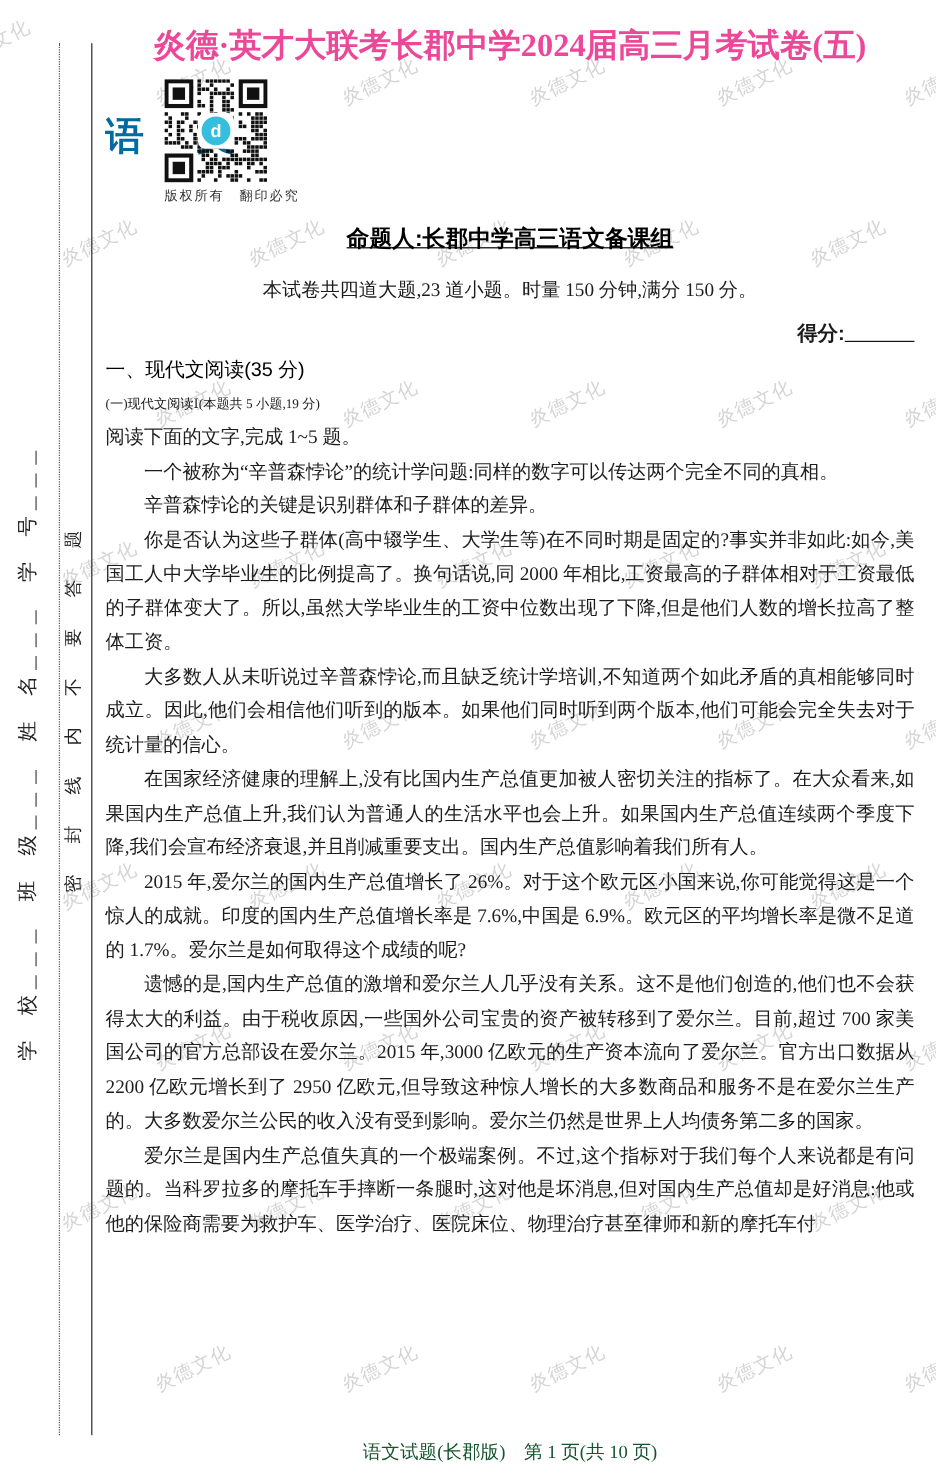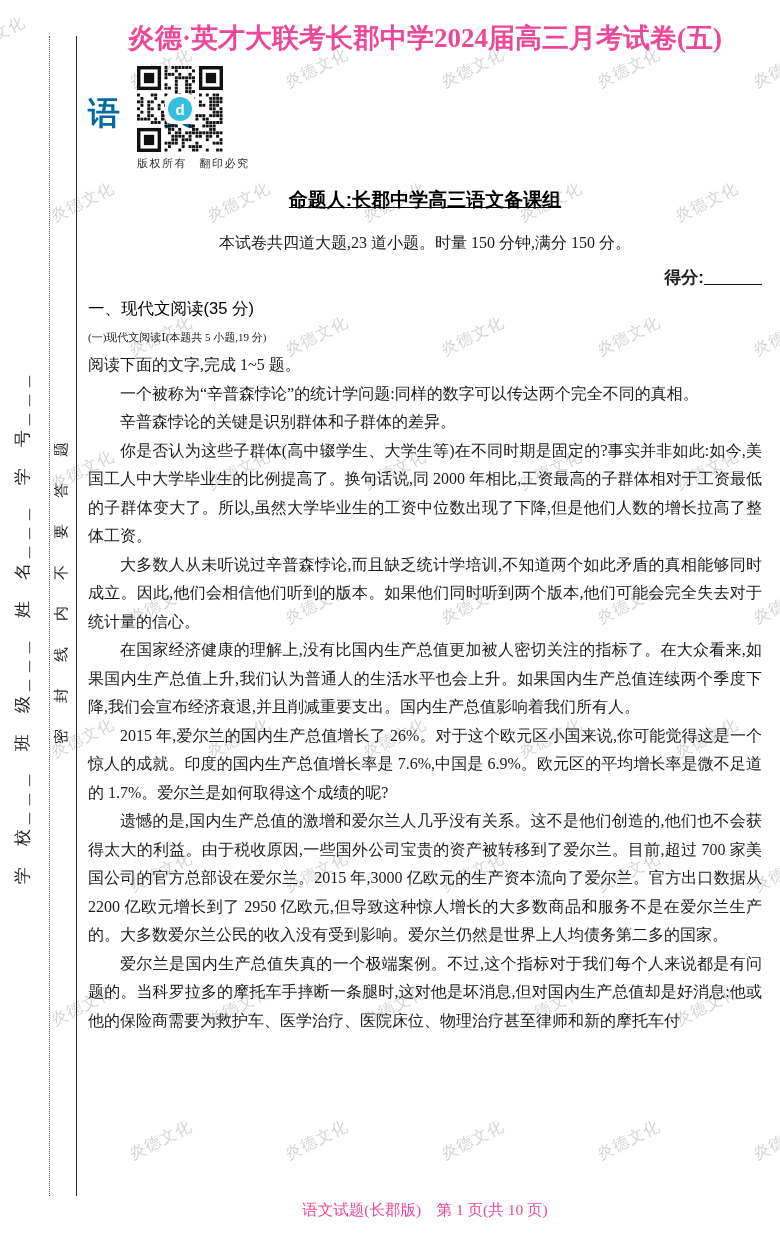--- a/index.html
+++ b/index.html
@@ -63,21 +63,21 @@
   .sec-heading{
     font-weight:normal;color:#000;font-family:"Liberation Sans","DejaVu Sans",sans-serif;
     font-size:16.5px;
   }
   .sub-heading{font-size:11px;}
   .body-text p{margin:0;text-indent:2em;}
   .body-text .noindent{text-indent:0;}
   
   .footer{
     position:absolute;left:88px;width:674px;top:1200px;text-align:center;
-    font-size:15.5px;color:#ec4899;z-index:1;
+    font-size:15.5px;color:#14532d;z-index:1;
   }
 </style>
 </head>
 <body>
 
 <div class="page">
 
   <div class="wm-layer">
       <div class="wm" style="left: 127px; top: 58px;">炎德文化</div>
       <div class="wm" style="left: 283px; top: 58px;">炎德文化</div>

